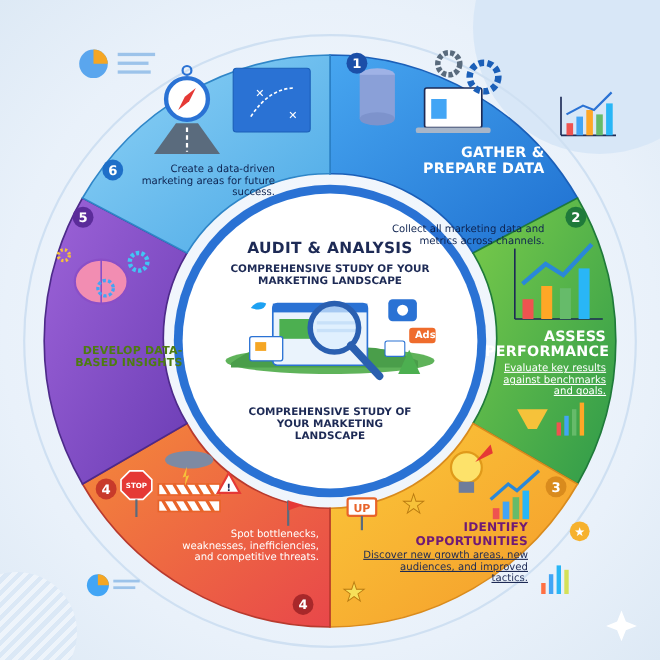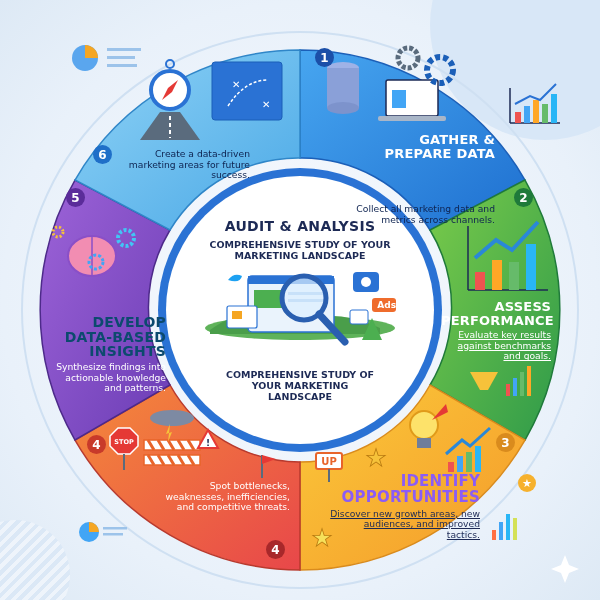--- a/index.html
+++ b/index.html
@@ -225,32 +225,31 @@
 </div>
 
 <div class="badge" style="left:514px;top:188px;background:#1f7a3a;">2</div>
 <div class="label" style="left:441px;top:300px;width:110px;">
   <div class="title" style="font-size:13px;color:#fff;">ASSESS PERFORMANCE</div>
   <div class="desc" style="color:#fff;text-decoration:underline;">Evaluate key results against benchmarks and goals.</div>
 </div>
 
 <div class="badge" style="left:496px;top:433px;background:#d98b1d;">3</div>
 <div class="label" style="left:330px;top:474px;width:150px;">
-  <div class="title" style="font-size:15px;color:#8b5cf6;">IDENTIFY OPPORTUNITIES</div>
+  <div class="title" style="font-size:11px;color:#701a75;">IDENTIFY OPPORTUNITIES</div>
   <div class="desc" style="color:#1d2a55;text-decoration:underline;">Discover new growth areas, new audiences, and improved tactics.</div>
 </div>
 
 <div class="badge" style="left:87px;top:435px;background:#c83a2a;">4</div>
 <div class="badge" style="left:266px;top:540px;background:#a8282a;">4</div>
 <div class="label" style="left:160px;top:478px;width:130px;">
   <div class="desc" style="color:#fff;">Spot bottlenecks, weaknesses, inefficiencies, and competitive threats.</div>
 </div>
 
 <div class="badge" style="left:66px;top:188px;background:#5b2c9a;">5</div>
 <div class="label" style="left:48px;top:315px;width:118px;">
-  <div class="title" style="font-size:14px;color:#0c4a6e;">DEVELOP DATA-BASED INSIGHTS</div>
-  <div class="desc" style="color:#fff;">Synthesize findings into actionable knowledge and patterns.</div>
+  <div class="title" style="font-size:10px;color:#4d7c0f;">DEVELOP DATA-BASED INSIGHTS</div>
 </div>
 
 <div class="badge" style="left:93px;top:145px;background:#1f6fc8;">6</div>
 <div class="label" style="left:115px;top:146px;width:135px;">
   <div class="desc" style="color:#0e2350;">Create a data-driven marketing areas for future success.</div>
 </div>
 
 </body></html>

